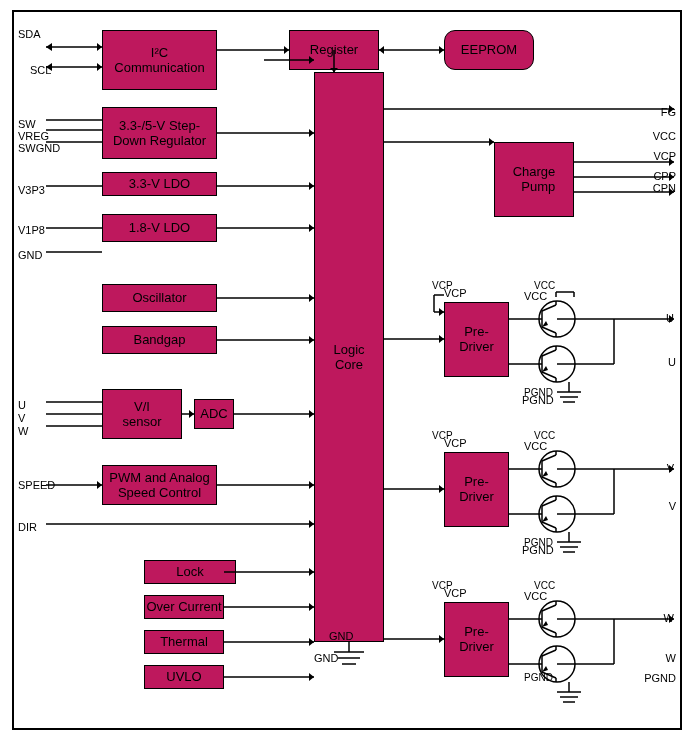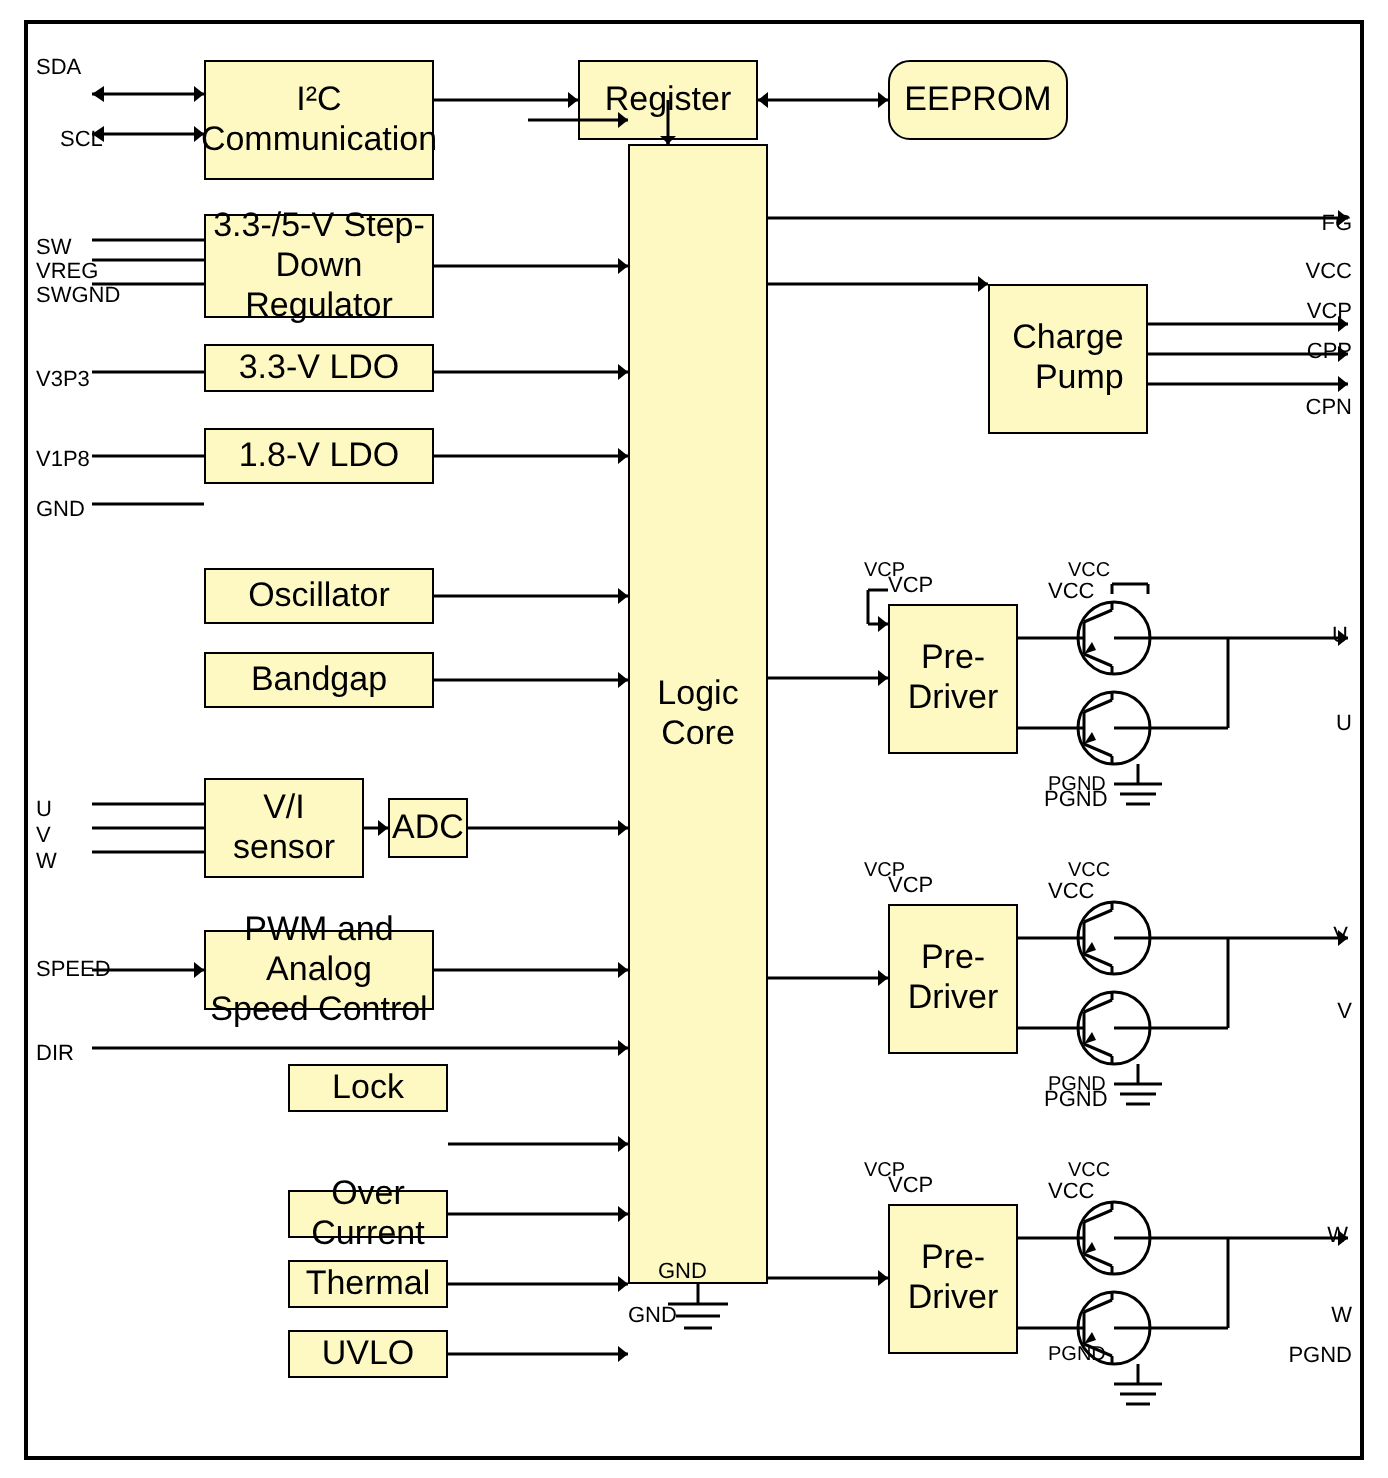--- a/index.html
+++ b/index.html
@@ -16,26 +16,26 @@
     .diagram {
       width: 670px;
       height: 720px;
       border: 2px solid #000;
       position: relative;
       background: #fff;
     }
     .block {
       position: absolute;
       border: 1.5px solid #000;
-      background: #fef9c3;
+      background: #be185d;
       display: flex;
       align-items: center;
       justify-content: center;
       text-align: center;
-      font-size: 17px;
+      font-size: 13px;
     }
     .label {
       position: absolute;
       font-size: 11px;
       background: transparent;
     }
   </style>
 </head>
 <body>
 
@@ -52,21 +52,21 @@
   <span class="label" style="left:4px;top:387px;">U</span>
   <span class="label" style="left:4px;top:400px;">V</span>
   <span class="label" style="left:4px;top:413px;">W</span>
   <span class="label" style="left:4px;top:467px;">SPEED</span>
   <span class="label" style="left:4px;top:509px;">DIR</span>
 
   <span class="label" style="right:4px;top:94px;">FG</span>
   <span class="label" style="right:4px;top:118px;">VCC</span>
   <span class="label" style="right:4px;top:138px;">VCP</span>
   <span class="label" style="right:4px;top:158px;">CPP</span>
-  <span class="label" style="right:4px;top:176px;margin-top:10px;">CPN</span>
+  <span class="label" style="right:4px;top:160px;margin-top:10px;">CPN</span>
   <span class="label" style="right:4px;top:344px;">U</span>
   <span class="label" style="right:4px;top:488px;">V</span>
   <span class="label" style="right:4px;top:640px;">W</span>
   <span class="label" style="right:4px;top:660px;">PGND</span>
 
   <div class="block" style="left:88px;top:18px;width:115px;height:60px;">
     <span style="white-space:pre-line;text-align:center;">I²C
 Communication</span>
   </div>
 
@@ -111,21 +111,21 @@
   <div class="block" style="left:300px;top:60px;width:70px;height:570px;">
     <span style="white-space:pre-line;text-align:center;">Logic
 Core</span>
   </div>
 
   <div class="block" style="left:88px;top:453px;width:115px;height:40px;">
     <span style="white-space:pre-line;text-align:center;">PWM and Analog
 Speed Control</span>
   </div>
 
-  <div class="block" style="left:130px;top:520px;width:80px;height:24px;">
+  <div class="block" style="left:130px;top:548px;width:92px;height:24px;">
     <span>Lock</span>
   </div>
 
   <div class="block" style="left:130px;top:583px;width:80px;height:24px;">
     <span>Over Current</span>
   </div>
 
   <div class="block" style="left:130px;top:618px;width:80px;height:24px;text-align:right;">
     <span>Thermal</span>
   </div>

